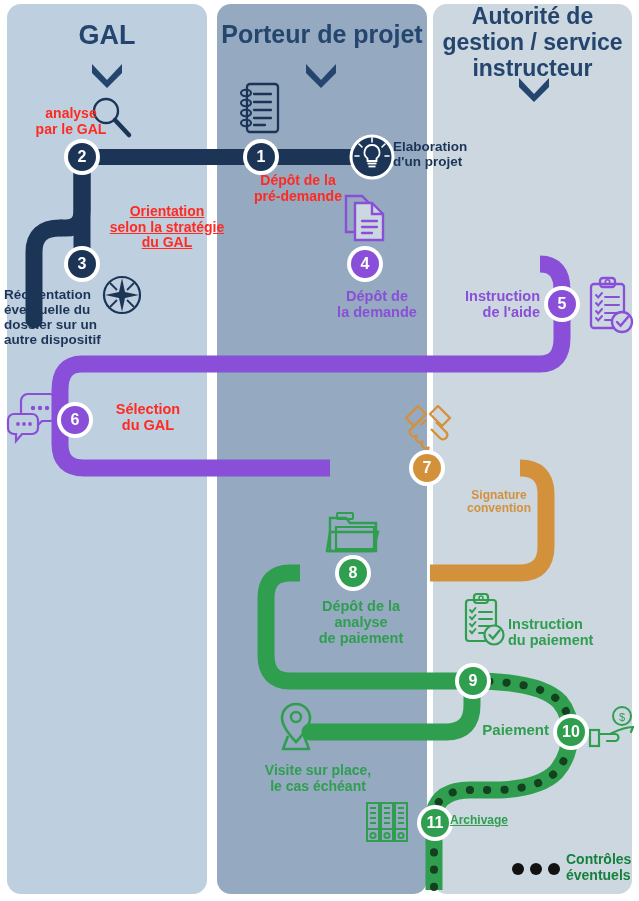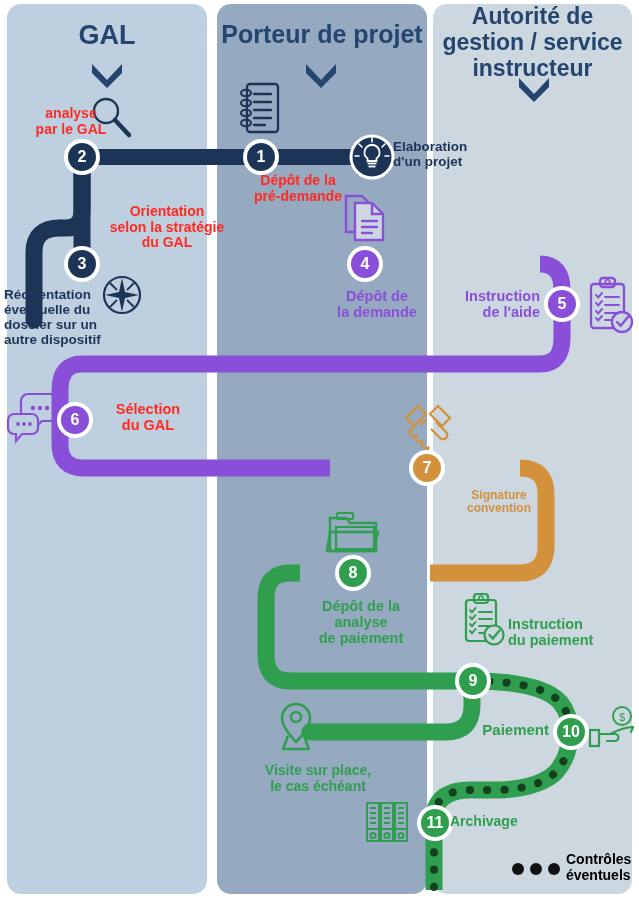--- a/index.html
+++ b/index.html
@@ -376,21 +376,21 @@
   <div class="lbl c red" style="left:226px;top:173px;width:120px;font-size:14px;">
     <div>Dépôt de la</div>
     <div>pré-demande</div>
   </div>
 
   <div class="lbl l navy" style="left:393px;top:139px;width:130px;font-size:13.5px;">
     <div>Elaboration</div>
     <div>d'un projet</div>
   </div>
 
-  <div class="lbl c red" style="left:95px;top:204px;width:120px;font-size:14px;">
+  <div class="lbl c red" style="left:95px;top:204px;width:120px;font-size:14px;text-decoration:underline;">
     <div>Orientation</div>
     <div>selon la stratégie</div>
     <div>du GAL</div>
   </div>
 
   <div class="lbl l navy" style="left:4px;top:287px;width:125px;font-size:13.5px;">
     <div>Réorientation</div>
     <div>éventuelle du</div>
     <div>dossier sur un</div>
     <div>autre dispositif</div>
@@ -427,27 +427,27 @@
     <div>du paiement</div>
   </div>
 
   <div class="lbl c green" style="left:241px;top:763px;width:130px;font-size:14px;">
     <div>Visite sur place,</div>
     <div>le cas échéant</div>
   </div>
 
   <div class="lbl r green" style="left:455px;top:722px;width:94px;font-size:15px;">Paiement</div>
 
-  <div class="lbl l green" style="left:450px;top:814px;width:110px;font-size:14px;">Archivage</div>
+  <div class="lbl l green" style="left:450px;top:814px;width:110px;font-size:12px;text-decoration:underline;">Archivage</div>
 
   <div class="icow" style="left:511px;top:861px;">
     <svg width="52" height="16" viewBox="0 0 52 16">
       <circle cx="7" cy="8" r="6" fill="#111111"></circle>
       <circle cx="25" cy="8" r="6" fill="#111111"></circle>
       <circle cx="43" cy="8" r="6" fill="#111111"></circle>
     </svg>
   </div>
-  <div class="lbl l navy" style="left:566px;top:852px;width:72px;font-size:14px;color:#000000;">
+  <div class="lbl l navy" style="left:566px;top:852px;width:72px;font-size:14px;color:#15803d;">
     <div>Contrôles</div>
     <div>éventuels</div>
   </div>
 
 </div>
 
 </body></html>

